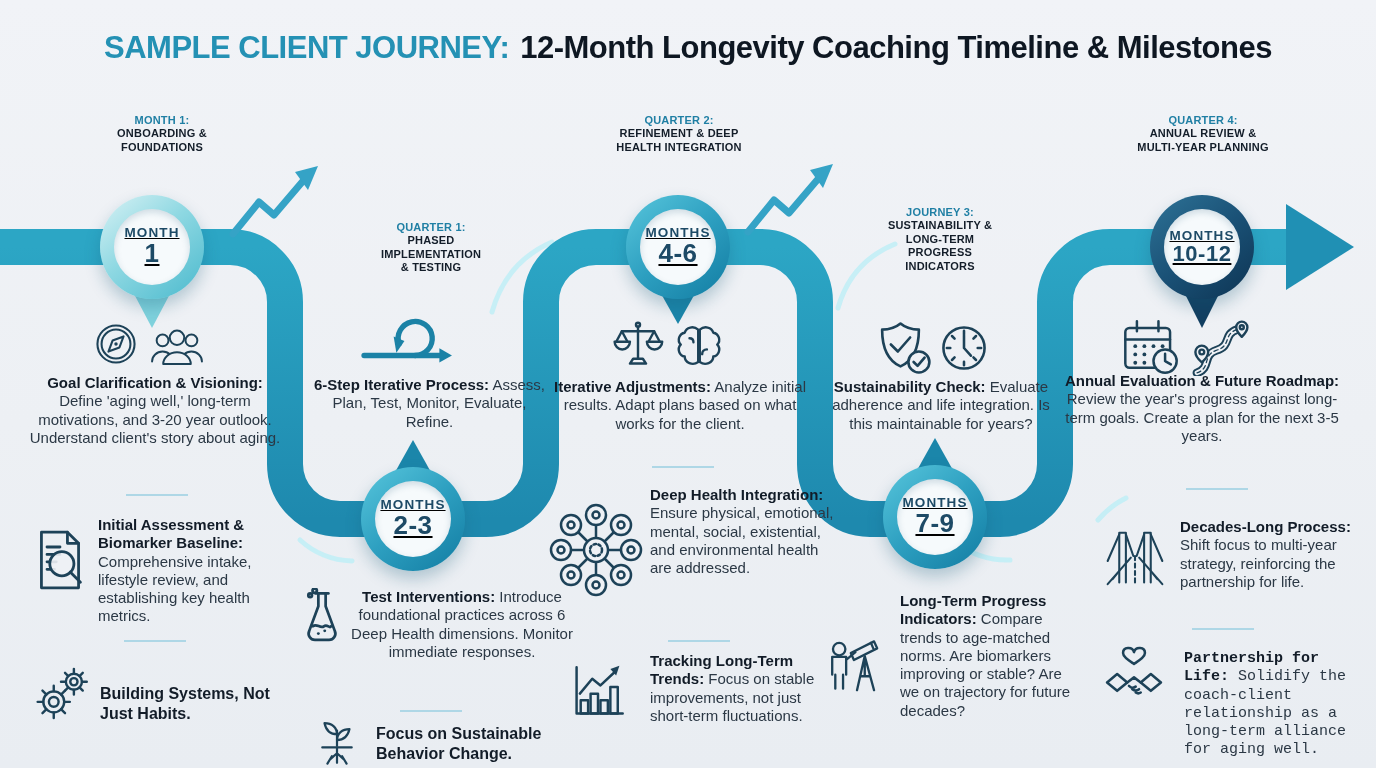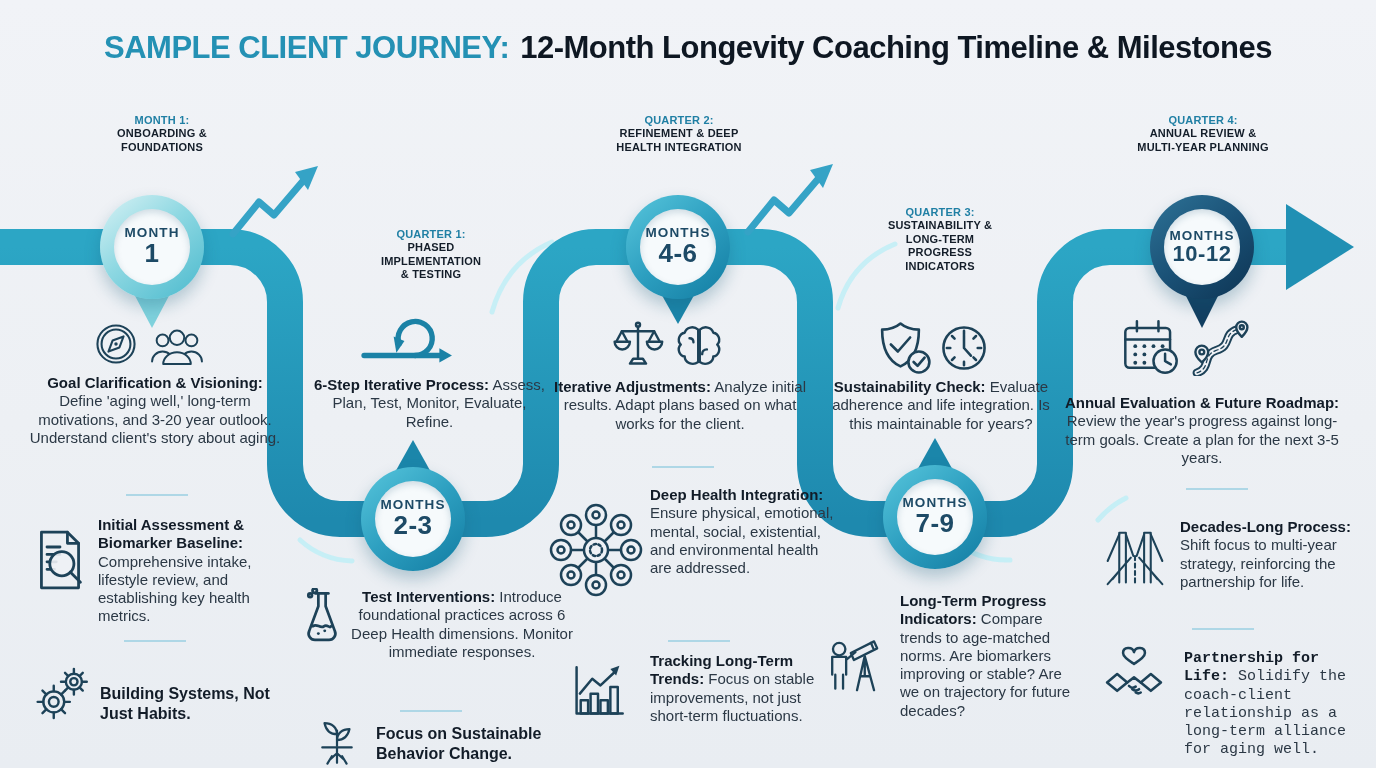--- a/index.html
+++ b/index.html
@@ -12,21 +12,21 @@
          font-size:31px;letter-spacing:-0.5px;white-space:nowrap;}
   .title .accent{color:#2491b4;margin-right:11px;margin-top:28px;}
   .title .main{color:#0e1722;}
   
   .sec-header{position:absolute;text-align:center;font-weight:bold;font-size:11px;line-height:1.22;}
   .sec-accent{display:block;color:#1f7fa4;letter-spacing:.2px;}
   .sec-rest{display:block;color:#131d29;white-space:pre-line;letter-spacing:.2px;}
   
   .node{position:absolute;width:104px;height:104px;border-radius:50%;z-index:3;
         display:flex;align-items:center;justify-content:center;
-        box-shadow:0 8px 16px rgba(20,90,120,.28);}
+        box-shadow:0 8px 16px rgba(20,90,120,.28);text-decoration:underline;}
   .node .inner{width:76px;height:76px;border-radius:50%;background:#f6fafc;
         display:flex;flex-direction:column;align-items:center;justify-content:center;
         box-shadow:inset 0 3px 7px rgba(20,80,110,.18);}
   .ring-pale{background:linear-gradient(140deg,#d9f2f5 0%,#8ed8e2 45%,#4ab9cd 100%);}
   .ring-teal{background:linear-gradient(140deg,#58c6dc 0%,#2d9fc0 50%,#127ca2 100%);}
   .ring-dark{background:linear-gradient(140deg,#2e7397 0%,#1a5176 50%,#0d3453 100%);}
   .node-top{font-size:13.5px;font-weight:bold;letter-spacing:1.1px;color:#1d4a66;}
   .node-num{font-size:26px;font-weight:bold;color:#1d4a66;margin-top:-2px;letter-spacing:.5px;}
   .node-num.small{font-size:22px;}
   
@@ -82,33 +82,33 @@
 
   <div class="title">
     <span class="accent">SAMPLE CLIENT JOURNEY:</span><span class="main">12-Month Longevity Coaching Timeline &amp; Milestones</span>
   </div>
 
   <div class="sec-header" style="left:52px;top:114px;width:220px;">
     <span class="sec-accent">MONTH 1:</span>
     <span class="sec-rest">ONBOARDING &amp;
 FOUNDATIONS</span>
   </div>
-  <div class="sec-header" style="left:322px;top:228px;width:218px;text-align:center;">
+  <div class="sec-header" style="left:322px;top:221px;width:218px;text-align:center;">
     <span class="sec-accent">QUARTER 1:</span>
     <span class="sec-rest">PHASED
 IMPLEMENTATION
 &amp; TESTING</span>
   </div>
   <div class="sec-header" style="left:540px;top:114px;width:278px;">
     <span class="sec-accent">QUARTER 2:</span>
     <span class="sec-rest">REFINEMENT &amp; DEEP
 HEALTH INTEGRATION</span>
   </div>
   <div class="sec-header" style="left:828px;top:206px;width:224px;">
-    <span class="sec-accent">QUARTER 3:</span>
+    <span class="sec-accent">JOURNEY 3:</span>
     <span class="sec-rest">SUSTAINABILITY &amp;
 LONG-TERM
 PROGRESS
 INDICATORS</span>
   </div>
   <div class="sec-header" style="left:1060px;top:114px;width:286px;">
     <span class="sec-accent">QUARTER 4:</span>
     <span class="sec-rest">ANNUAL REVIEW &amp;
 MULTI-YEAR PLANNING</span>
   </div>
@@ -356,21 +356,21 @@
     <svg class="ic" width="62" height="56" viewBox="0 0 76 70">
         <path d="M8 66C26 60 14 44 32 38C52 32 40 18 58 12" stroke-width="11"></path>
         <path d="M8 66C26 60 14 44 32 38C52 32 40 18 58 12" stroke="#eef1f5" stroke-width="6"></path>
         <path d="M8 66C26 60 14 44 32 38C52 32 40 18 58 12" stroke-width="1.6" stroke-dasharray="5 4"></path>
         <path d="M14 32a8 8 0 0 1 8 8c0 6-8 13-8 13s-8-7-8-13a8 8 0 0 1 8-8z" class="bg" stroke="#1d4258"></path>
         <circle cx="14" cy="40" r="3"></circle>
         <path d="M64 2a7 7 0 0 1 7 7c0 5-7 12-7 12s-7-7-7-12a7 7 0 0 1 7-7z" class="bg" stroke="#1d4258"></path>
         <circle cx="64" cy="9" r="2.5"></circle>
       </svg>
   </span>
-  <p class="blk center" style="left:1064px;top:394px;width:276px;">
+  <p class="blk center" style="left:1064px;top:372px;width:276px;">
     <span class="blk-title">Annual Evaluation &amp; Future Roadmap:</span>
     <span>Review the year's progress against long-term goals. Create a plan for the next 3-5 years.</span>
   </p>
   <div class="divider" style="left:1186px;top:488px;width:62px;"></div>
   <span class="icon" style="left:1106px;top:524px;">
     <svg class="ic" width="58" height="64" viewBox="0 0 70 76" style="stroke-width:2.5;">
         <path d="M16 10V70M24 10V70M16 10h8M46 10V70M54 10V70M46 10h8"></path>
         <path d="M16 12L2 44M24 12l9 26M46 12l-9 26M54 12l14 32"></path>
         <path d="M2 72L30 40M68 72L40 40M8 66l8-10M62 66l-8-10"></path>
         <path d="M35 38V72" stroke-dasharray="5 4"></path>

